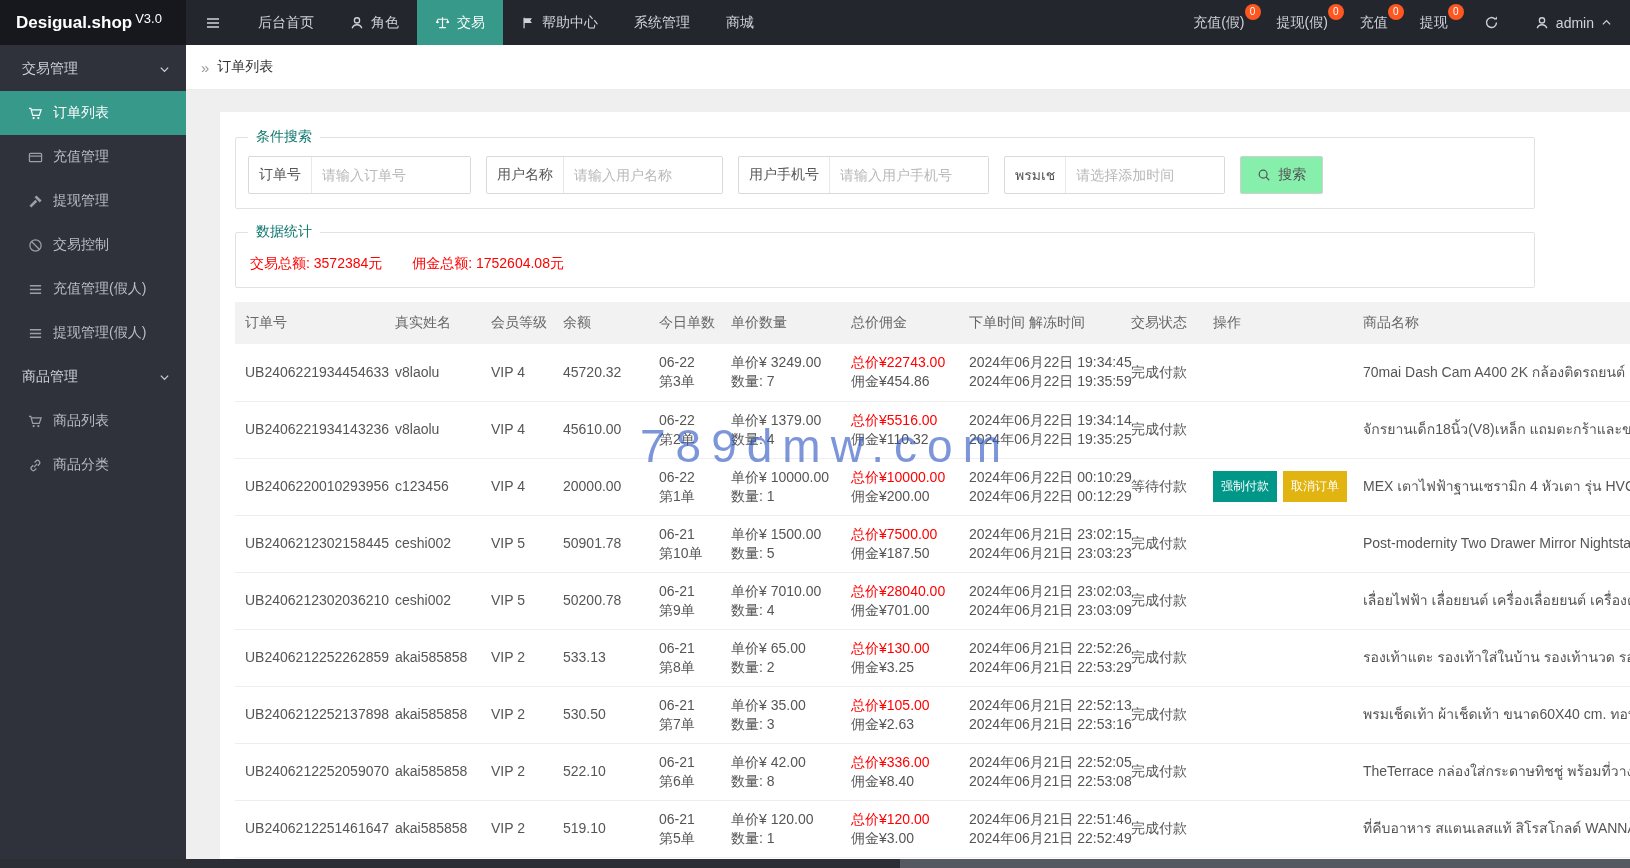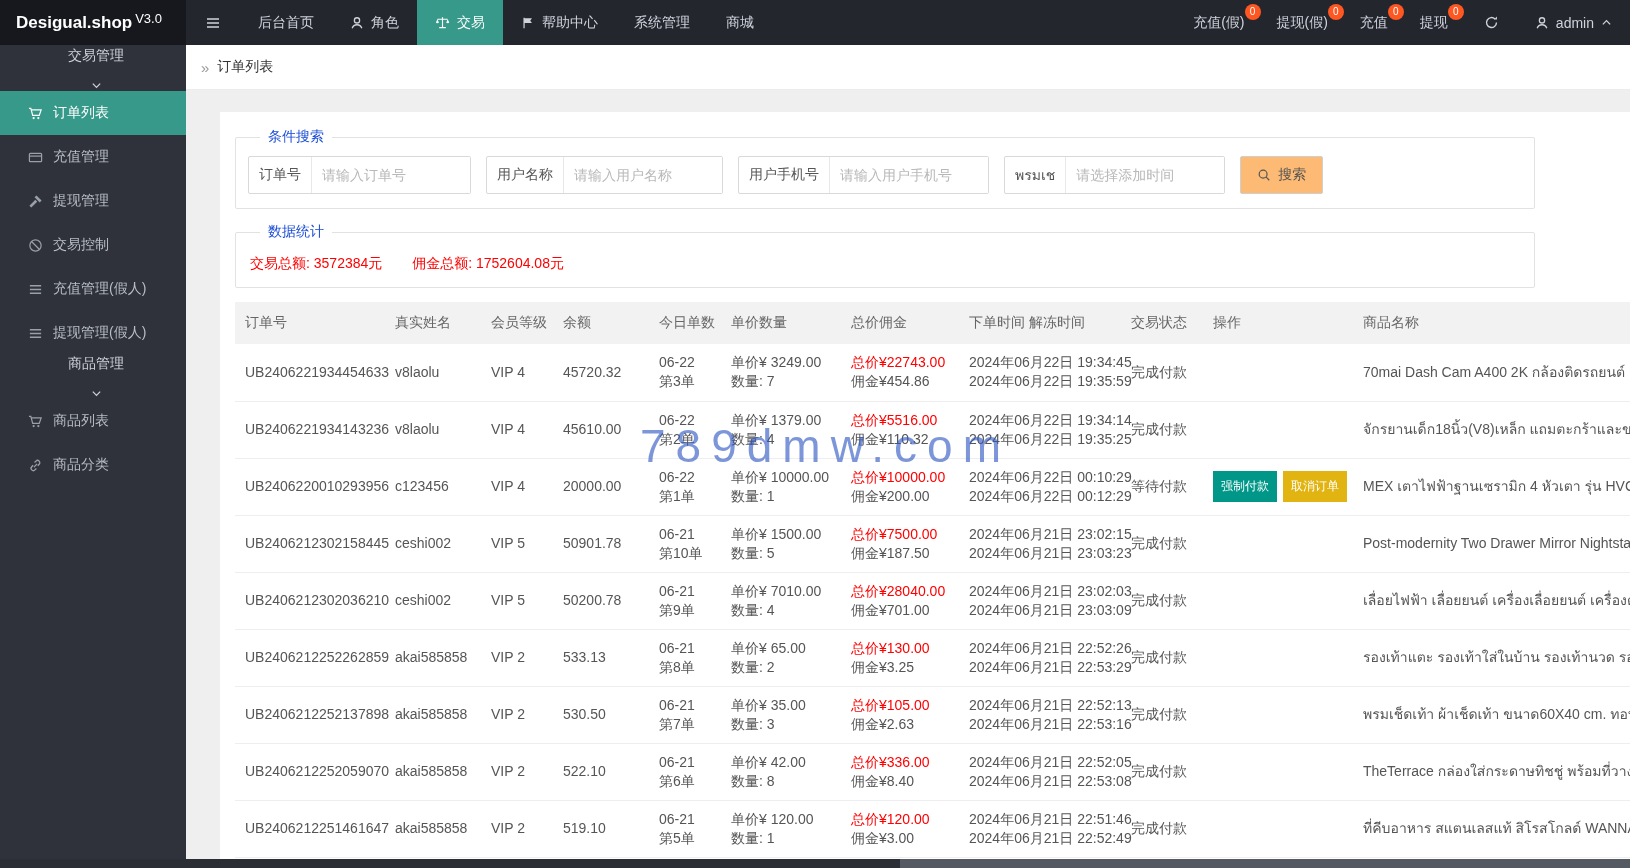--- a/index.html
+++ b/index.html
@@ -19,44 +19,44 @@
   .badge-item { position:relative; display:flex; align-items:center; padding:0 18px 0 14px; cursor:pointer; }
   .badge { position:absolute; top:4px; right:2px; min-width:16px; height:16px; line-height:16px;
     border-radius:9px; background:#ff5722; color:#fff; font-size:10px; text-align:center; padding:0 4px; }
   .icon { display:inline-flex; align-items:center; justify-content:center; }
   svg { display:block; }
 
   
   .layout { display:flex; height:823px; }
   .sidebar { width:186px; flex:none; background:#2f323a; color:#bfc4cc; padding-top:2px; }
   .side-group { height:44px; display:flex; align-items:center; justify-content:space-between;
-    padding:0 16px 0 22px; cursor:pointer; font-size:14px; color:#cdd1d8;flex-direction:column; }
+    padding:0 16px 0 22px; cursor:pointer; font-size:14px; color:#cdd1d8; }
   .side-item { height:44px; display:flex; align-items:center; gap:10px; padding-left:28px;
     cursor:pointer; font-size:14px; color:#b8bdc6; }
   .side-item .icon { color:#9aa0aa; }
   .side-item.active { background:#37998a; color:#fff; }
   .side-item.active .icon { color:#fff; }
 
   .main { flex:1; position:relative; overflow:hidden; background:#efefef; }
   .breadcrumb { height:45px; background:#fff; display:flex; align-items:center; gap:8px;
     padding-left:15px; border-bottom:1px solid #ececec; }
   .breadcrumb .sep { color:#9a9a9a; font-size:15px; }
   .breadcrumb .title { color:#333; }
 
   .card { margin:22px 0 0 34px; background:#fff; padding:16px 15px; height:calc(100% - 67px); overflow:hidden; }
   fieldset { border:1px solid #e2e2e2; border-radius:2px; width:1300px; margin:0 0 14px 0; padding:8px 12px 14px; }
-  fieldset legend { padding:0 8px; margin-left:12px; color:#1d4ed8; font-size:14px; }
+  fieldset legend { padding:0 8px; margin-left:0; color:#0f766e; font-size:14px; }
 
   .search-row { display:flex; align-items:center; gap:15px; margin-top:2px; }
   .sgroup { display:flex; align-items:stretch; border:1px solid #d9d9d9; border-radius:2px; height:38px; background:#fff; }
   .slabel { display:flex; align-items:center; padding:0 10px; color:#555; border-right:1px solid #e8e8e8; font-size:14px; white-space:nowrap; }
   .sgroup input { border:none; outline:none; padding:0 10px; width:158px; font-size:14px; color:#333; }
   .sgroup input::placeholder { color:#b8b8b8; }
   .search-btn { display:flex; align-items:center; gap:7px; height:38px; padding:0 16px;
-    border:1px solid #cfcfcf; border-radius:2px; background:#fdba74; color:#555; cursor:pointer; font-size:14px; }
+    border:1px solid #cfcfcf; border-radius:2px; background:#86efac; color:#555; cursor:pointer; font-size:14px; }
 
   .stats-line { color:#ff0000; font-size:14px; padding:6px 2px 0; }
   .stats-line span { margin-right:26px; }
 
   
   .table-wrap { width:1700px; margin-top:4px; }
   table { border-collapse:collapse; table-layout:fixed; width:1700px; font-size:14px; }
   th { background:#f2f2f2; color:#666; font-weight:normal; text-align:left; padding:12px 10px; white-space:nowrap; }
   td { padding:9px 10px; border-bottom:1px solid #eeeeee; color:#555; vertical-align:middle;
     line-height:19px; white-space:nowrap; height:57px; }

